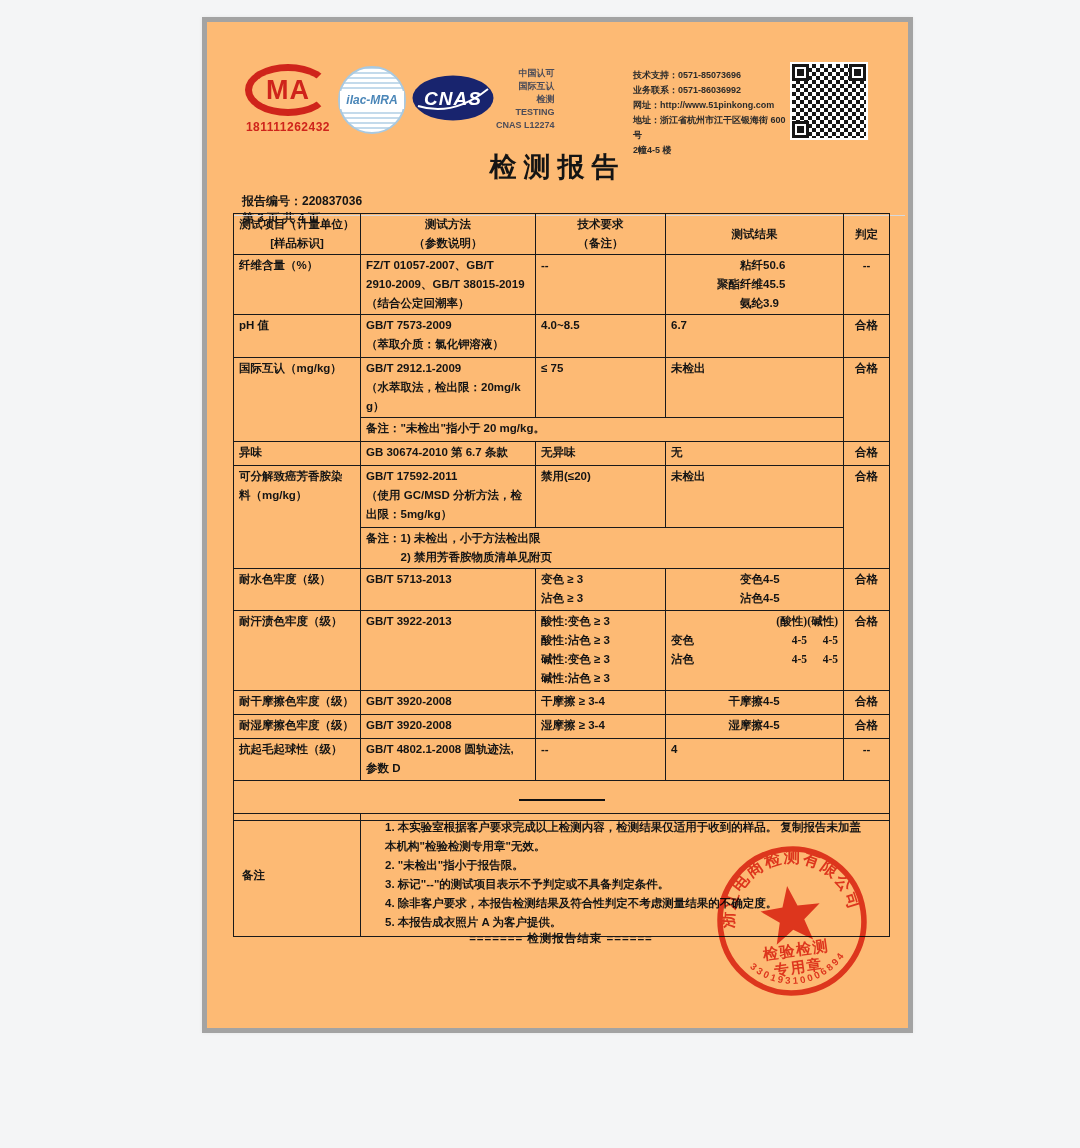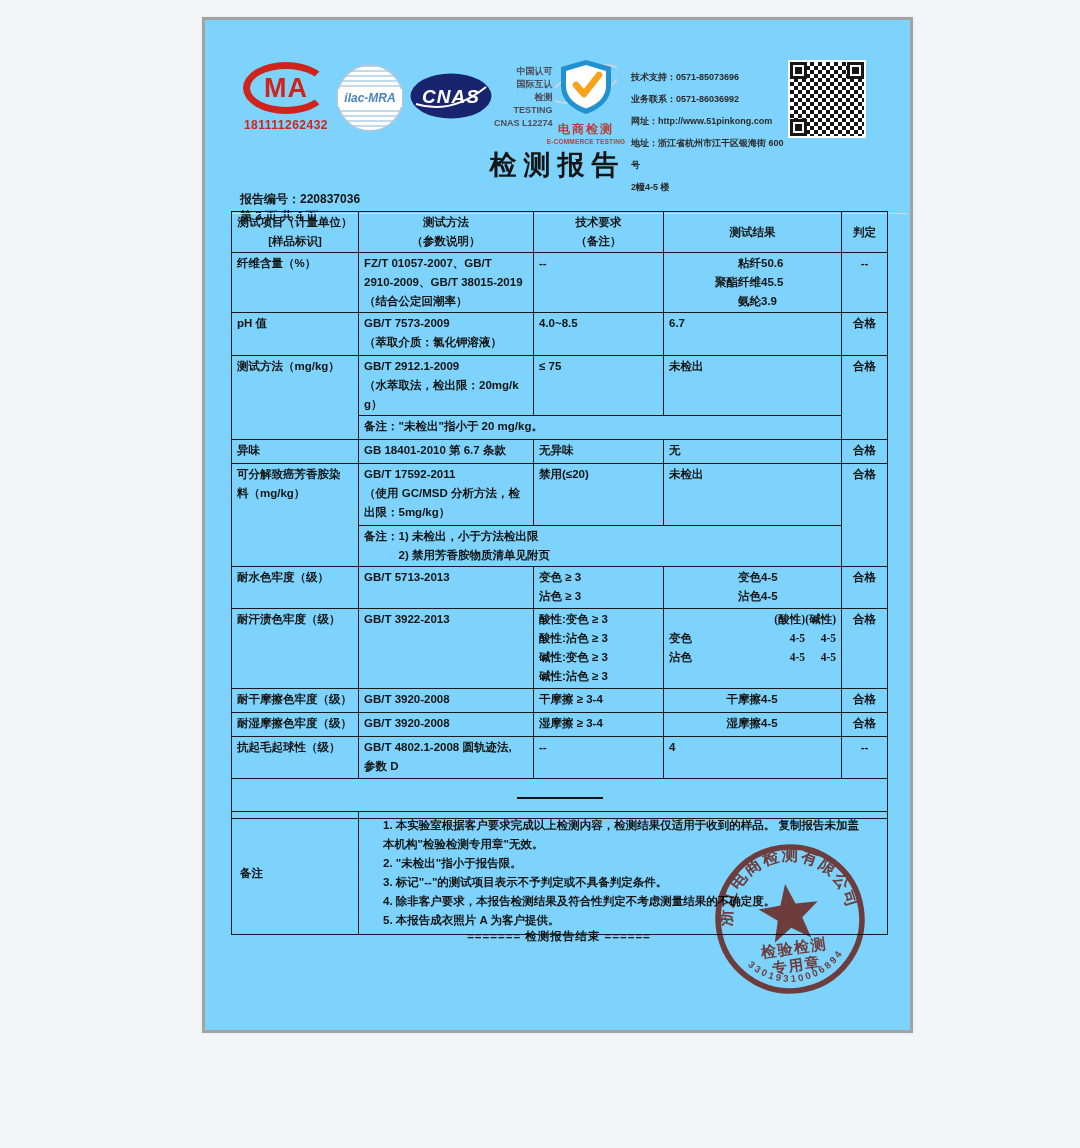--- a/index.html
+++ b/index.html
@@ -6,22 +6,22 @@
   body{
     width:1080px;height:1148px;
     background:#f4f5f6;
     font-family:"Liberation Sans","DejaVu Sans",sans-serif;
     color:#141414;
     position:relative;
   }
   .page{
     position:absolute;left:202px;top:17px;
     width:711px;height:1016px;
-    background:#7dd3fc;
-    border:3px solid #a3a3a3;
+    background:#fdba74;
+    border:5px solid #a3a3a3;
     box-shadow:0 0 4px rgba(0,0,0,.06);
     box-sizing:border-box;
   }
   
   .logo{position:absolute;}
   .cma{left:31px;top:42px;width:100px;text-align:center;}
   .cma-ring{
     width:72px;height:38px;margin:0 auto;
     border:7px solid #cf241b;border-right-color:transparent;
     border-radius:50%;
@@ -33,21 +33,21 @@
     border:2px solid #a9c9e0;box-sizing:border-box;
     background:repeating-linear-gradient(0deg,#ffffff 0 3px,#c3daeb 3px 5px);
     display:flex;align-items:center;justify-content:center;}
   .ilac-band{background:#ffffff;width:64px;text-align:center;padding:2px 0;
     color:#4a86b8;font-weight:800;font-style:italic;font-size:12px;}
   .cnas{left:205px;top:53px;}
   .cert{left:289px;top:45px;font-size:9px;line-height:13px;color:#4c4c58;font-weight:600;text-align:right;}
   .shield{left:341px;top:38px;width:80px;text-align:center;}
   .shield-name{font-size:12px;font-weight:800;color:#b2423a;letter-spacing:2px;margin-top:1px;}
   .shield-sub{font-size:6.5px;font-weight:700;color:#b2423a;letter-spacing:.2px;}
-  .contact{left:426px;top:46px;width:158px;font-size:9px;line-height:22px;font-weight:700;color:#2b2b2b;}
+  .contact{left:426px;top:46px;width:158px;font-size:9px;line-height:15px;font-weight:700;color:#2b2b2b;}
   .qr{left:585px;top:42px;width:74px;height:74px;position:absolute;
     background:repeating-conic-gradient(#161616 0% 25%,#ffffff 0% 50%);
     background-size:8px 8px;outline:2px solid #fff;}
   .fp{position:absolute;width:17px;height:17px;border:3px solid #161616;background:#fff;box-sizing:border-box;
       display:flex;align-items:center;justify-content:center;}
   .fp b{width:7px;height:7px;background:#161616;display:block;}
   .fp.tl{left:0;top:0}.fp.tr{right:0;top:0}.fp.bl{left:0;bottom:0}
   
   .title{position:absolute;top:127px;left:0;width:100%;text-align:center;
     font-size:27px;font-weight:900;letter-spacing:7px;}
@@ -103,30 +103,20 @@
       <text x="41" y="30" text-anchor="middle" fill="#ffffff" font-weight="bold" font-style="italic" font-size="19" letter-spacing="1">CNAS</text>
     </svg>
   </div>
 
   <div class="logo cert ml">中国认可
 国际互认
 检测
 TESTING
 CNAS L12274</div>
 
-  <div class="logo shield">
-    <svg width="62" height="58" viewBox="0 0 62 58">
-      <ellipse cx="31" cy="26" rx="36" ry="14" fill="none" stroke="#c9d4dd" stroke-width="2" transform="rotate(-22 31 26)"></ellipse>
-      <path d="M31,2 L56,9 V28 C56,43 43,52 31,56 C19,52 6,43 6,28 V9 Z" fill="#2191d0"></path>
-      <path d="M31,7 L51,13 V28 C51,40 41,47 31,50.5 C21,47 11,40 11,28 V13 Z" fill="#ffffff"></path>
-      <path d="M21,27 L29,36 L44,17" stroke="#f6a21d" stroke-width="6.5" fill="none" stroke-linecap="round" stroke-linejoin="round"></path>
-    </svg>
-    <div class="shield-name">电商检测</div>
-    <div class="shield-sub">E-COMMERCE TESTING</div>
-  </div>
 
   <div class="logo contact ml">技术支持：0571-85073696
 业务联系：0571-86036992
 网址：http://www.51pinkong.com
 地址：浙江省杭州市江干区银海街 600 号
 2幢4-5 楼</div>
 
   <div class="qr">
     <div class="fp tl">
         <b></b>
@@ -192,34 +182,34 @@
     <tr class="tr43">
       <td>pH 值</td>
       <td class="ml">GB/T 7573-2009
 （萃取介质：氯化钾溶液）</td>
       <td>4.0~8.5</td>
       <td>6.7</td>
       <td class="c">合格</td>
     </tr>
 
     <tr class="tr42">
-      <td rowspan="2">测试方法（mg/kg）</td>
+      <td rowspan="2">国际互认（mg/kg）</td>
       <td class="ml">GB/T 2912.1-2009
 （水萃取法，检出限：20mg/kg）</td>
       <td>≤ 75</td>
       <td>未检出</td>
       <td class="c" rowspan="2">合格</td>
     </tr>
     <tr class="tr24">
       <td colspan="3">备注："未检出"指小于 20 mg/kg。</td>
     </tr>
 
     <tr class="tr24">
       <td>异味</td>
-      <td>GB 18401-2010 第 6.7 条款</td>
+      <td>GB 30674-2010 第 6.7 条款</td>
       <td>无异味</td>
       <td>无</td>
       <td class="c">合格</td>
     </tr>
 
     <tr class="tr62">
       <td class="ml" rowspan="2">可分解致癌芳香胺染
 料（mg/kg）</td>
       <td class="ml">GB/T 17592-2011
 （使用 GC/MSD 分析方法，检

